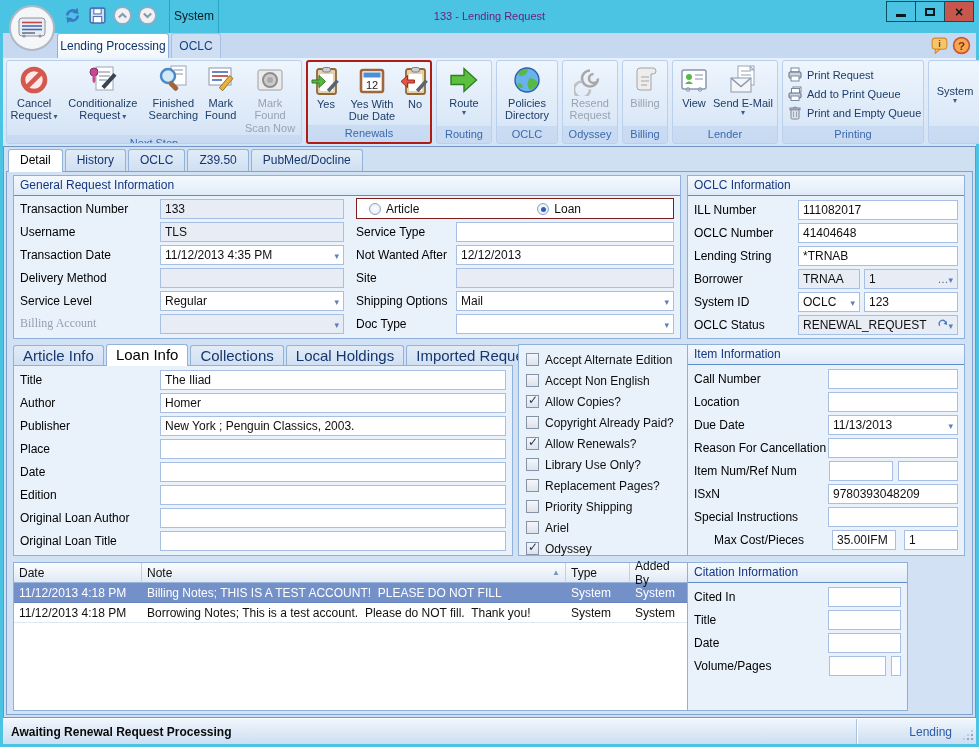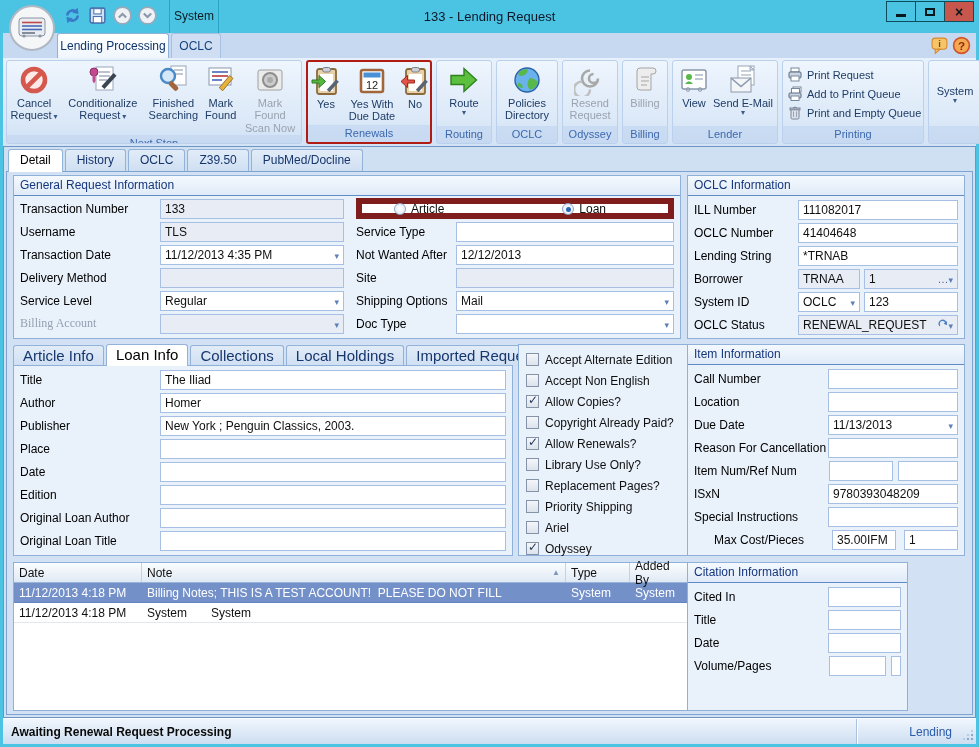--- a/index.html
+++ b/index.html
@@ -1,21 +1,21 @@
 <!DOCTYPE html>
 <html><head>
 <meta charset="utf-8">
 <style>
   html,body{margin:0;padding:0;background:#888;}
   *{box-sizing:border-box;font-family:"Liberation Sans","DejaVu Sans",sans-serif;}
   .window{position:relative;width:979px;height:747px;background:#4ac4e2;outline:1px solid #093a46;overflow:hidden;}
 
   
   .titlebar{position:absolute;top:0;left:0;right:0;height:33px;background:#4ac4e2;}
-  .title-text{position:absolute;left:0;right:0;top:0;height:33px;line-height:33px;text-align:center;font-size:13px;color:#0f172a;}
+  .title-text{position:absolute;left:0;right:0;top:0;height:33px;line-height:33px;text-align:center;font-size:11px;color:#701a75;}
   .appicon{position:absolute;left:9px;top:5px;width:46px;height:46px;z-index:6;}
   .qat{position:absolute;left:62px;top:5px;display:flex;gap:4px;align-items:center;z-index:2;}
   .qat .qbtn{width:21px;height:21px;display:flex;align-items:center;justify-content:center;}
   .sys-tab{position:absolute;left:169px;top:0;width:50px;height:33px;line-height:33px;text-align:center;font-size:12px;color:#0c1c22;border-left:1px solid #2aa4c4;border-right:1px solid #2aa4c4;}
   .winbtns{position:absolute;right:5px;top:1px;display:flex;}
   .winbtn{width:30px;height:21px;border:1px solid #0d4c5c;margin-left:-1px;display:flex;align-items:center;justify-content:center;background:#4ac4e2;}
   .winbtn.close{background:#c7564c;}
   .glyph-min{width:10px;height:3px;background:#09181d;margin-top:8px;}
   .glyph-max{width:10px;height:8px;border:2px solid #09181d;}
   .glyph-close{font-size:14px;font-weight:bold;color:#09181d;line-height:1;}
@@ -56,21 +56,21 @@
   .flabel{flex:none;font-size:12px;color:#000000;}
   .flabel.dis{color:#94a0b2;}
   .fi{height:20px;background:#fff;border:1px solid #a6bfe2;display:flex;align-items:center;padding:0 4px;font-size:12px;color:#101010;position:relative;min-width:0;}
   .fi.ro{background:#e7ecf5;}
   .fi .dd{margin-left:auto;flex:none;}
   .fi .dd::after{content:"▾";font-size:9px;color:#5b7fb6;}
   .fi.grow{flex:1;}
   .val{white-space:nowrap;overflow:hidden;}
 
   
-  .radiobox{flex:1;height:21px;background:#fff;border:6px solid #7f1d1d;display:flex;align-items:center;padding-left:20px;}
+  .radiobox{flex:1;height:21px;background:#fff;border:1px solid #7f1d1d;display:flex;align-items:center;}
   .radio{display:flex;align-items:center;gap:5px;font-size:12px;color:#101010;}
   .rdot{width:12px;height:12px;border-radius:50%;border:1px solid #8aa4c8;background:radial-gradient(#fff,#dfe8f4);position:relative;}
   .radio.checked .rdot::after{content:"";position:absolute;left:3px;top:3px;width:5px;height:5px;border-radius:50%;background:#2a62b8;}
 
   
   .itabs{position:absolute;display:flex;align-items:flex-end;}
   .itab{height:21px;line-height:20px;padding:0 9px;font-size:15px;color:#16366e;border:1px solid #93b2d8;border-bottom:none;border-radius:3px 3px 0 0;background:linear-gradient(#e2ecf8,#cfdff2);margin-right:2px;white-space:nowrap;}
   .itab.active{background:#ffffff;color:#000;height:22px;position:relative;z-index:2;}
   .itab-arrow{font-size:11px;padding:0 3px;line-height:21px;}
 
@@ -731,20 +731,21 @@
           <div class="ncell c4">Added By</div>
         </div>
         <div class="ntr sel">
           <div class="ncell c1">11/12/2013 4:18 PM</div>
           <div class="ncell c2">Billing Notes; THIS IS A TEST ACCOUNT!  PLEASE DO NOT FILL</div>
           <div class="ncell c3">System</div>
           <div class="ncell c4">System</div>
         </div>
         <div class="ntr">
           <div class="ncell c1">11/12/2013 4:18 PM</div>
+          <div class="ncell c2">Borrowing Notes; This is a test account.  Please do NOT fill.  Thank you!</div>
           <div class="ncell c3">System</div>
           <div class="ncell c4">System</div>
         </div>
       </div>
 
       <div class="panel" style="left:680px;top:390px;width:221px;height:149px;">
         <div class="phead">Citation Information</div>
         <div style="padding-top:2px;">
           <div class="frow">
               <span class="flabel" style="width:134px;">Cited In</span>

